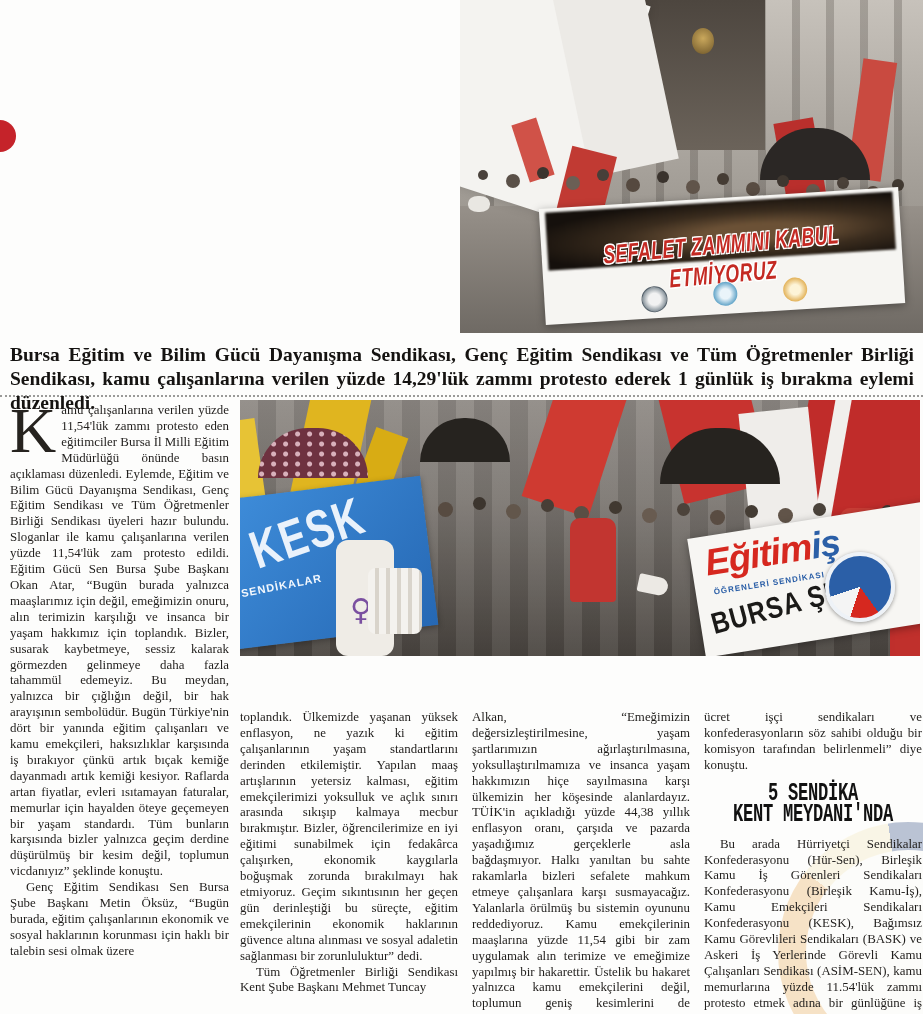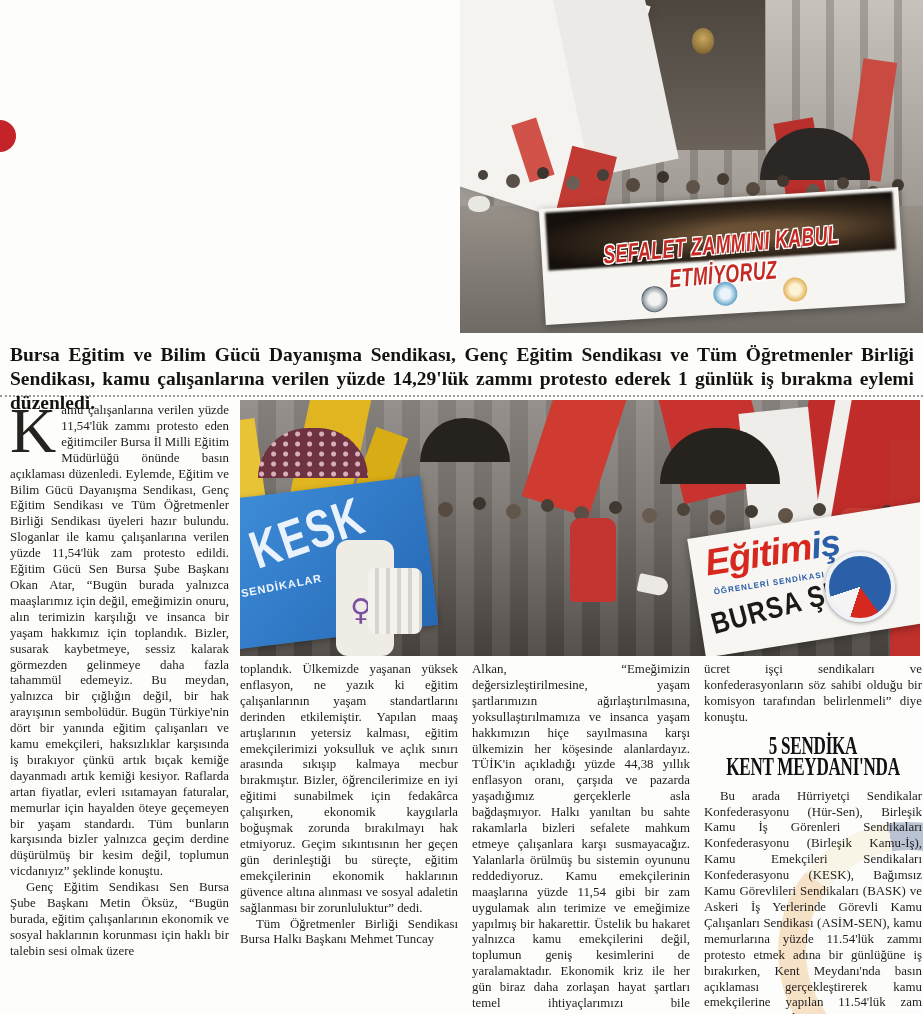--- a/index.html
+++ b/index.html
@@ -62,26 +62,26 @@
   
   .lede{position:absolute;left:10px;top:343px;width:904px;z-index:2;
         font-family:"Liberation Serif",serif;font-weight:700;font-size:19.5px;line-height:24px;
         text-align:justify;color:#151311;}
   .dotrule{position:absolute;left:0;top:395px;width:923px;border-top:2px dotted #9a9a98;}
 
   
   .body-p{margin:0;font-size:12.9px;line-height:15.9px;text-align:justify;color:#201e1c;}
   .indent{text-indent:16px;}
   .dropcap{float:left;font-size:64px;line-height:50px;padding:3px 5px 0 0;color:#26231f;font-family:"Liberation Serif",serif;}
-  .subhead{margin:0;padding:9px 0 12px;text-align:center;font-family:Liberation Serif, serif;
+  .subhead{margin:0;padding:9px 0 12px;text-align:center;font-family:Liberation Mono, monospace;
            font-weight:700;font-size:19px;line-height:21px;color:#111;}
   .subhead span{display:block;transform:scale(.9,1.38);transform-origin:50% 50%;letter-spacing:-.3px;white-space:nowrap;}
   .col1{position:absolute;left:10px;top:403px;width:219px;height:611px;overflow:hidden;z-index:2;}
   .cols{position:absolute;left:240px;top:662px;width:683px;height:352px;display:flex;gap:14px;z-index:2;}
-  .cols .bcol{flex:0 0 218px;width:218px;overflow:hidden;position:relative;}
+  .cols .bcol{flex:0 0 218px;width:218px;overflow:hidden;position:relative;margin-top:48px;}
 
   
   .photo-mid{position:absolute;left:240px;top:400px;width:680px;height:256px;overflow:hidden;
              background:linear-gradient(180deg,#8f8a85 0%,#7b7671 40%,#5f5a55 75%,#4a4540 100%);}
   .pm-sky{position:absolute;inset:0;background:repeating-linear-gradient(90deg,rgba(255,255,255,.06) 0 18px,rgba(0,0,0,.08) 18px 36px);}
   .pm-yellowflag{position:absolute;background:#e0b51f;}
   .pm-yf1{left:60px;top:-10px;width:60px;height:120px;transform:rotate(12deg);}
   .pm-yf2{left:-15px;top:20px;width:40px;height:150px;transform:rotate(-8deg);background:#e7c335;}
   .pm-yf3{left:120px;top:30px;width:34px;height:90px;transform:rotate(20deg);background:#d8ac14;}
   .pm-redflag{position:absolute;background:#c8332f;}
@@ -213,21 +213,21 @@
       <div class="pm-sube">BURSA ŞUBE</div>
     </div>
     <div class="pm-logo"></div>
   </div>
 
   <div class="watermark"></div>
 
   <div class="cols">
     <div class="bcol">
       <p class="body-p">toplandık. Ülkemizde yaşanan yüksek enflasyon, ne yazık ki eğitim çalışanlarının yaşam standartlarını derinden etkilemiştir. Yapılan maaş artışlarının yetersiz kalması, eğitim emekçilerimizi yoksulluk ve açlık sınırı arasında sıkışıp kalmaya mecbur bırakmıştır. Bizler, öğrencilerimize en iyi eğitimi sunabilmek için fedakârca çalışırken, ekonomik kaygılarla boğuşmak zorunda bırakılmayı hak etmiyoruz. Geçim sıkıntısının her geçen gün derinleştiği bu süreçte, eğitim emekçilerinin ekonomik haklarının güvence altına alınması ve sosyal adaletin sağlanması bir zorunluluktur” dedi.</p>
-      <p class="body-p indent">Tüm Öğretmenler Birliği Sendikası Bursa Halkı Başkanı Mehmet Tuncay</p>
+      <p class="body-p indent">Tüm Öğretmenler Birliği Sendikası Kent Şube Başkanı Mehmet Tuncay</p>
     </div>
     <div class="bcol">
       <p class="body-p">Alkan, “Emeğimizin değersizleştirilmesine, yaşam şartlarımızın ağırlaştırılmasına, yoksullaştırılmamıza ve insanca yaşam hakkımızın hiçe sayılmasına karşı ülkemizin her köşesinde alanlardayız. TÜİK'in açıkladığı yüzde 44,38 yıllık enflasyon oranı, çarşıda ve pazarda yaşadığımız gerçeklerle asla bağdaşmıyor. Halkı yanıltan bu sahte rakamlarla bizleri sefalete mahkum etmeye çalışanlara karşı susmayacağız. Yalanlarla örülmüş bu sistemin oyununu reddediyoruz. Kamu emekçilerinin maaşlarına yüzde 11,54 gibi bir zam uygulamak alın terimize ve emeğimize yapılmış bir hakarettir. Üstelik bu hakaret yalnızca kamu emekçilerini değil, toplumun geniş kesimlerini de yaralamaktadır. Ekonomik kriz ile her gün biraz daha zorlaşan hayat şartları temel ihtiyaçlarımızı bile karşılayamayacak duruma gelmemize yol açtı. Asgari</p>
     </div>
     <div class="bcol">
       <p class="body-p">ücret işçi sendikaları ve konfederasyonların söz sahibi olduğu bir komisyon tarafından belirlenmeli” diye konuştu.</p>
       <h3 class="subhead">
         <span>5 SENDİKA</span>
         <span>KENT MEYDANI'NDA</span>
       </h3>

